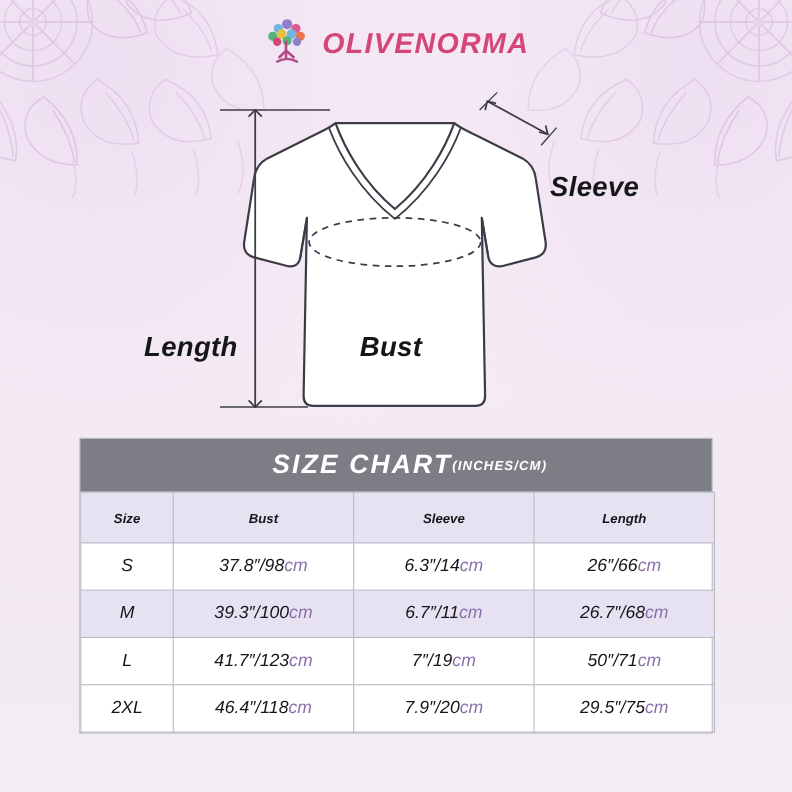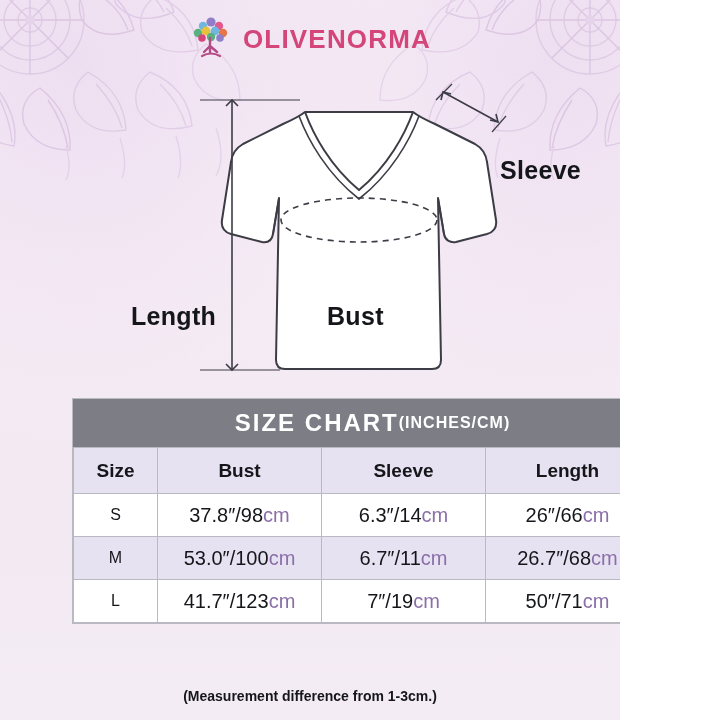--- a/index.html
+++ b/index.html
@@ -7,27 +7,28 @@
     padding: 0;
   }
   body {
     width: 720px;
     height: 720px;
     font-family: "Liberation Sans", sans-serif;
     overflow: hidden;
   }
   .page {
     position: relative;
-    width: 620px;
+    width: 720px;
     height: 720px;
     background:
       radial-gradient(circle at 12% 8%, rgba(236,219,240,0.85) 0%, rgba(247,238,246,0.2) 38%, rgba(255,255,255,0) 60%),
       radial-gradient(circle at 88% 8%, rgba(236,219,240,0.85) 0%, rgba(247,238,246,0.2) 38%, rgba(255,255,255,0) 60%),
       linear-gradient(180deg, #f7eef6 0%, #f6edf5 25%, #f3e9f3 50%, #f2e9f3 70%, #f4ecf4 100%);
     overflow: hidden;
+    font-style: italic;
   }
 
   
   .deco {
     position: absolute;
     pointer-events: none;
     opacity: 0.5;
   }
   .deco-tl { left: -30px; top: -40px; }
   .deco-tr { right: -30px; top: -40px; transform: scaleX(-1); }
@@ -86,40 +87,40 @@
     justify-content: center;
     letter-spacing: 1px;
   }
   .chart-title .t-main {
     font-size: 24px;
     font-weight: bold;
     letter-spacing: 2px;
     margin-left: 25px;
   }
   .chart-title .t-sub {
-    font-size: 16px;
+    font-size: 12px;
     font-weight: bold;
     letter-spacing: 1px;
   }
   table {
     border-collapse: collapse;
     width: 100%;
     table-layout: fixed;
   }
   th, td {
     border: 1px solid #b9b9c2;
     text-align: center;
-    font-size: 20px;
+    font-size: 16px;
     color: #15161a;
     height: 42px;
     padding: 0;
   }
   thead th {
     background: #e7e2f2;
-    font-size: 19px;
+    font-size: 12px;
     font-weight: bold;
     height: 45px;
   }
   tbody tr.alt td {
     background: #e7e2f2;
   }
   tbody tr td:first-child {
     font-size: 16px;
   }
   col.c1 { width: 84px; }
@@ -313,28 +314,33 @@
       </thead>
       <tbody>
         <tr>
           <td>S</td>
           <td><span>37.8″/98</span><span class="unit">cm</span></td>
           <td><span>6.3″/14</span><span class="unit">cm</span></td>
           <td><span>26″/66</span><span class="unit">cm</span></td>
         </tr>
         <tr class="alt">
           <td>M</td>
-          <td><span>53.0″/100</span><span class="unit">cm</span></td>
+          <td><span>39.3″/100</span><span class="unit">cm</span></td>
           <td><span>6.7″/11</span><span class="unit">cm</span></td>
           <td><span>26.7″/68</span><span class="unit">cm</span></td>
         </tr>
         <tr>
           <td>L</td>
           <td><span>41.7″/123</span><span class="unit">cm</span></td>
           <td><span>7″/19</span><span class="unit">cm</span></td>
           <td><span>50″/71</span><span class="unit">cm</span></td>
         </tr>
+        <tr>
+          <td>2XL</td>
+          <td><span>46.4″/118</span><span class="unit">cm</span></td>
+          <td><span>7.9″/20</span><span class="unit">cm</span></td>
+          <td><span>29.5″/75</span><span class="unit">cm</span></td>
+        </tr>
       </tbody>
     </table>
   </div>
 
-  <div class="footnote">(Measurement difference from 1-3cm.)</div>
 </div>
 
 </body></html>

